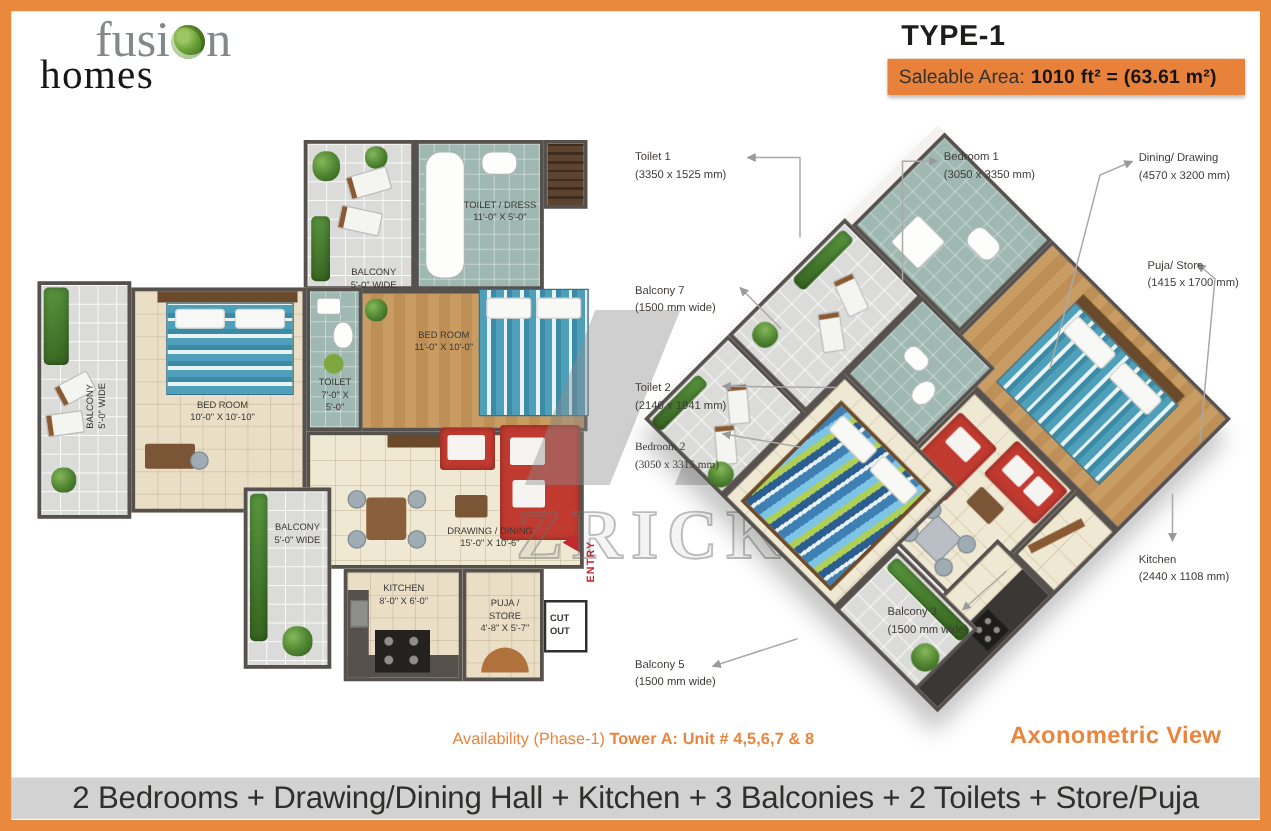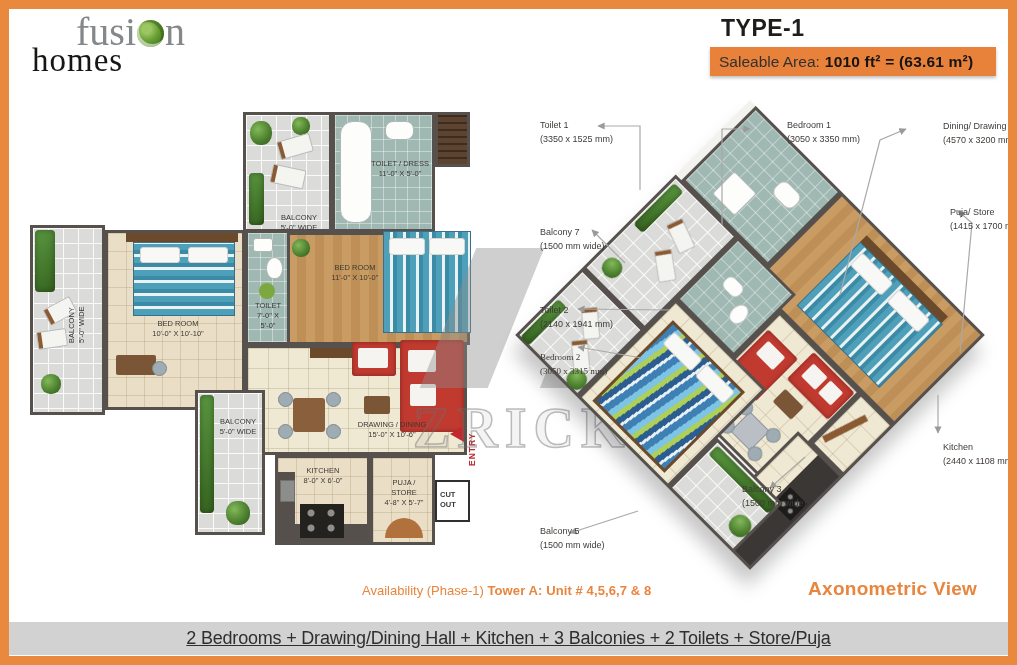--- a/index.html
+++ b/index.html
@@ -50,29 +50,29 @@
            font-size:56px;font-weight:bold;letter-spacing:7px;color:rgba(120,120,120,.08);
            -webkit-text-stroke:1.5px rgba(110,110,110,.45);}
   .wm-suffix{position:absolute;left:652px;top:408px;z-index:8;font-size:13px;color:rgba(110,110,110,.55);
              writing-mode:vertical-rl;letter-spacing:1px;}
 
   
   #right-plan{position:absolute;left:490px;top:95px;width:527px;height:480px;z-index:10;}
   .iso-wrap{position:absolute;left:94px;top:74px;width:332px;height:332px;transform:rotate(45deg);
             background:#F3F2EE;z-index:4;filter:drop-shadow(10px 14px 9px rgba(0,0,0,.22));}
   .callout{position:absolute;z-index:25;font-size:9px;line-height:1.55;color:#3F3B38;white-space:nowrap;}
-  .callout span{display:block;margin-left:32px;}
+  .callout span{display:block;}
   #leaders{position:absolute;left:0;top:0;z-index:20;}
 
   
   .view-label{position:absolute;top:578px;font-size:19px;font-weight:bold;color:#E8853E;letter-spacing:.3px;z-index:5;}
   .availability{position:absolute;left:362px;top:583px;font-size:13px;color:#E8853E;z-index:5;}
   .availability b{letter-spacing:.1px;}
   .features-strip{position:absolute;left:9px;right:9px;top:622px;height:33px;background:#D2D2D2;z-index:5;
-                  text-align:center;line-height:33px;font-size:18px;color:#2F2F2D;letter-spacing:-.2px;text-decoration:underline;}
+                  text-align:center;line-height:33px;font-size:25px;color:#2F2F2D;letter-spacing:-.2px;}
   .entry-arrow{position:absolute;width:0;height:0;border-top:8px solid transparent;border-bottom:8px solid transparent;
                border-right:14px solid #C1272D;}
   .entry-text{position:absolute;color:#C1272D;font-size:8.5px;font-weight:bold;letter-spacing:1px;}
 </style>
 </head>
 <body>
 
 <div class="page">
 
   <div class="brand">

